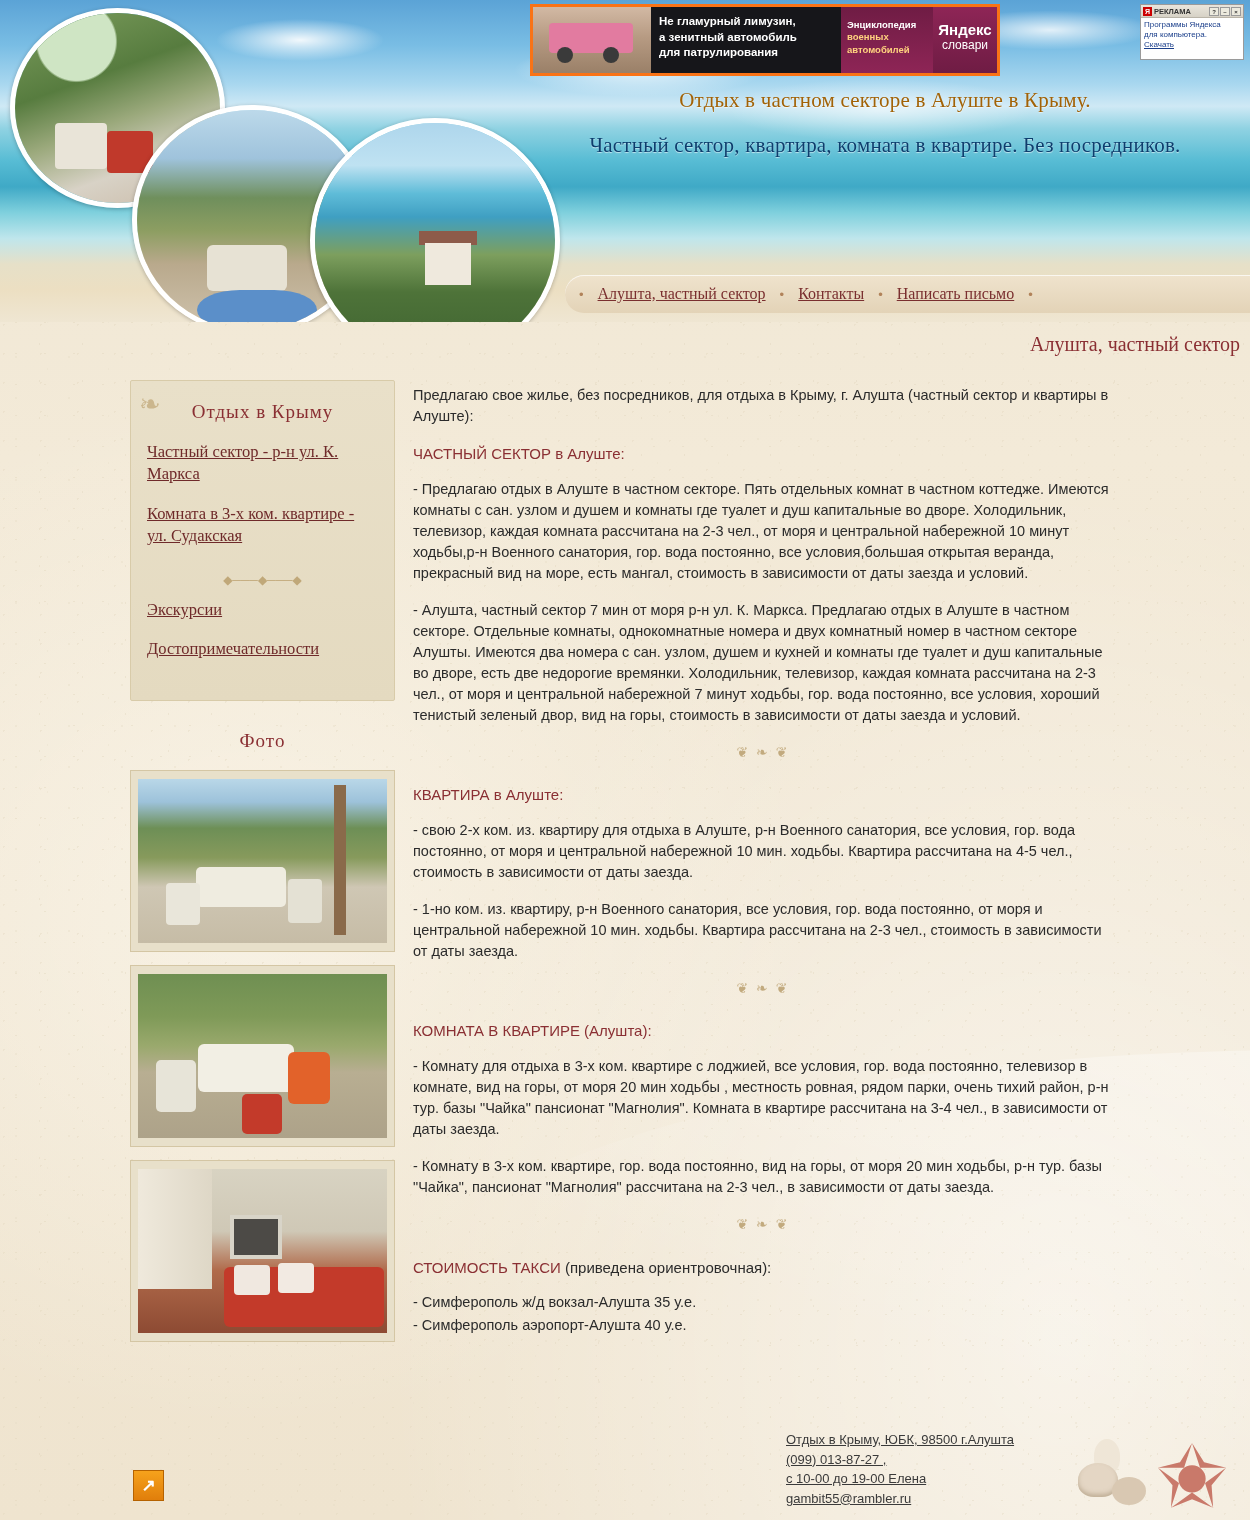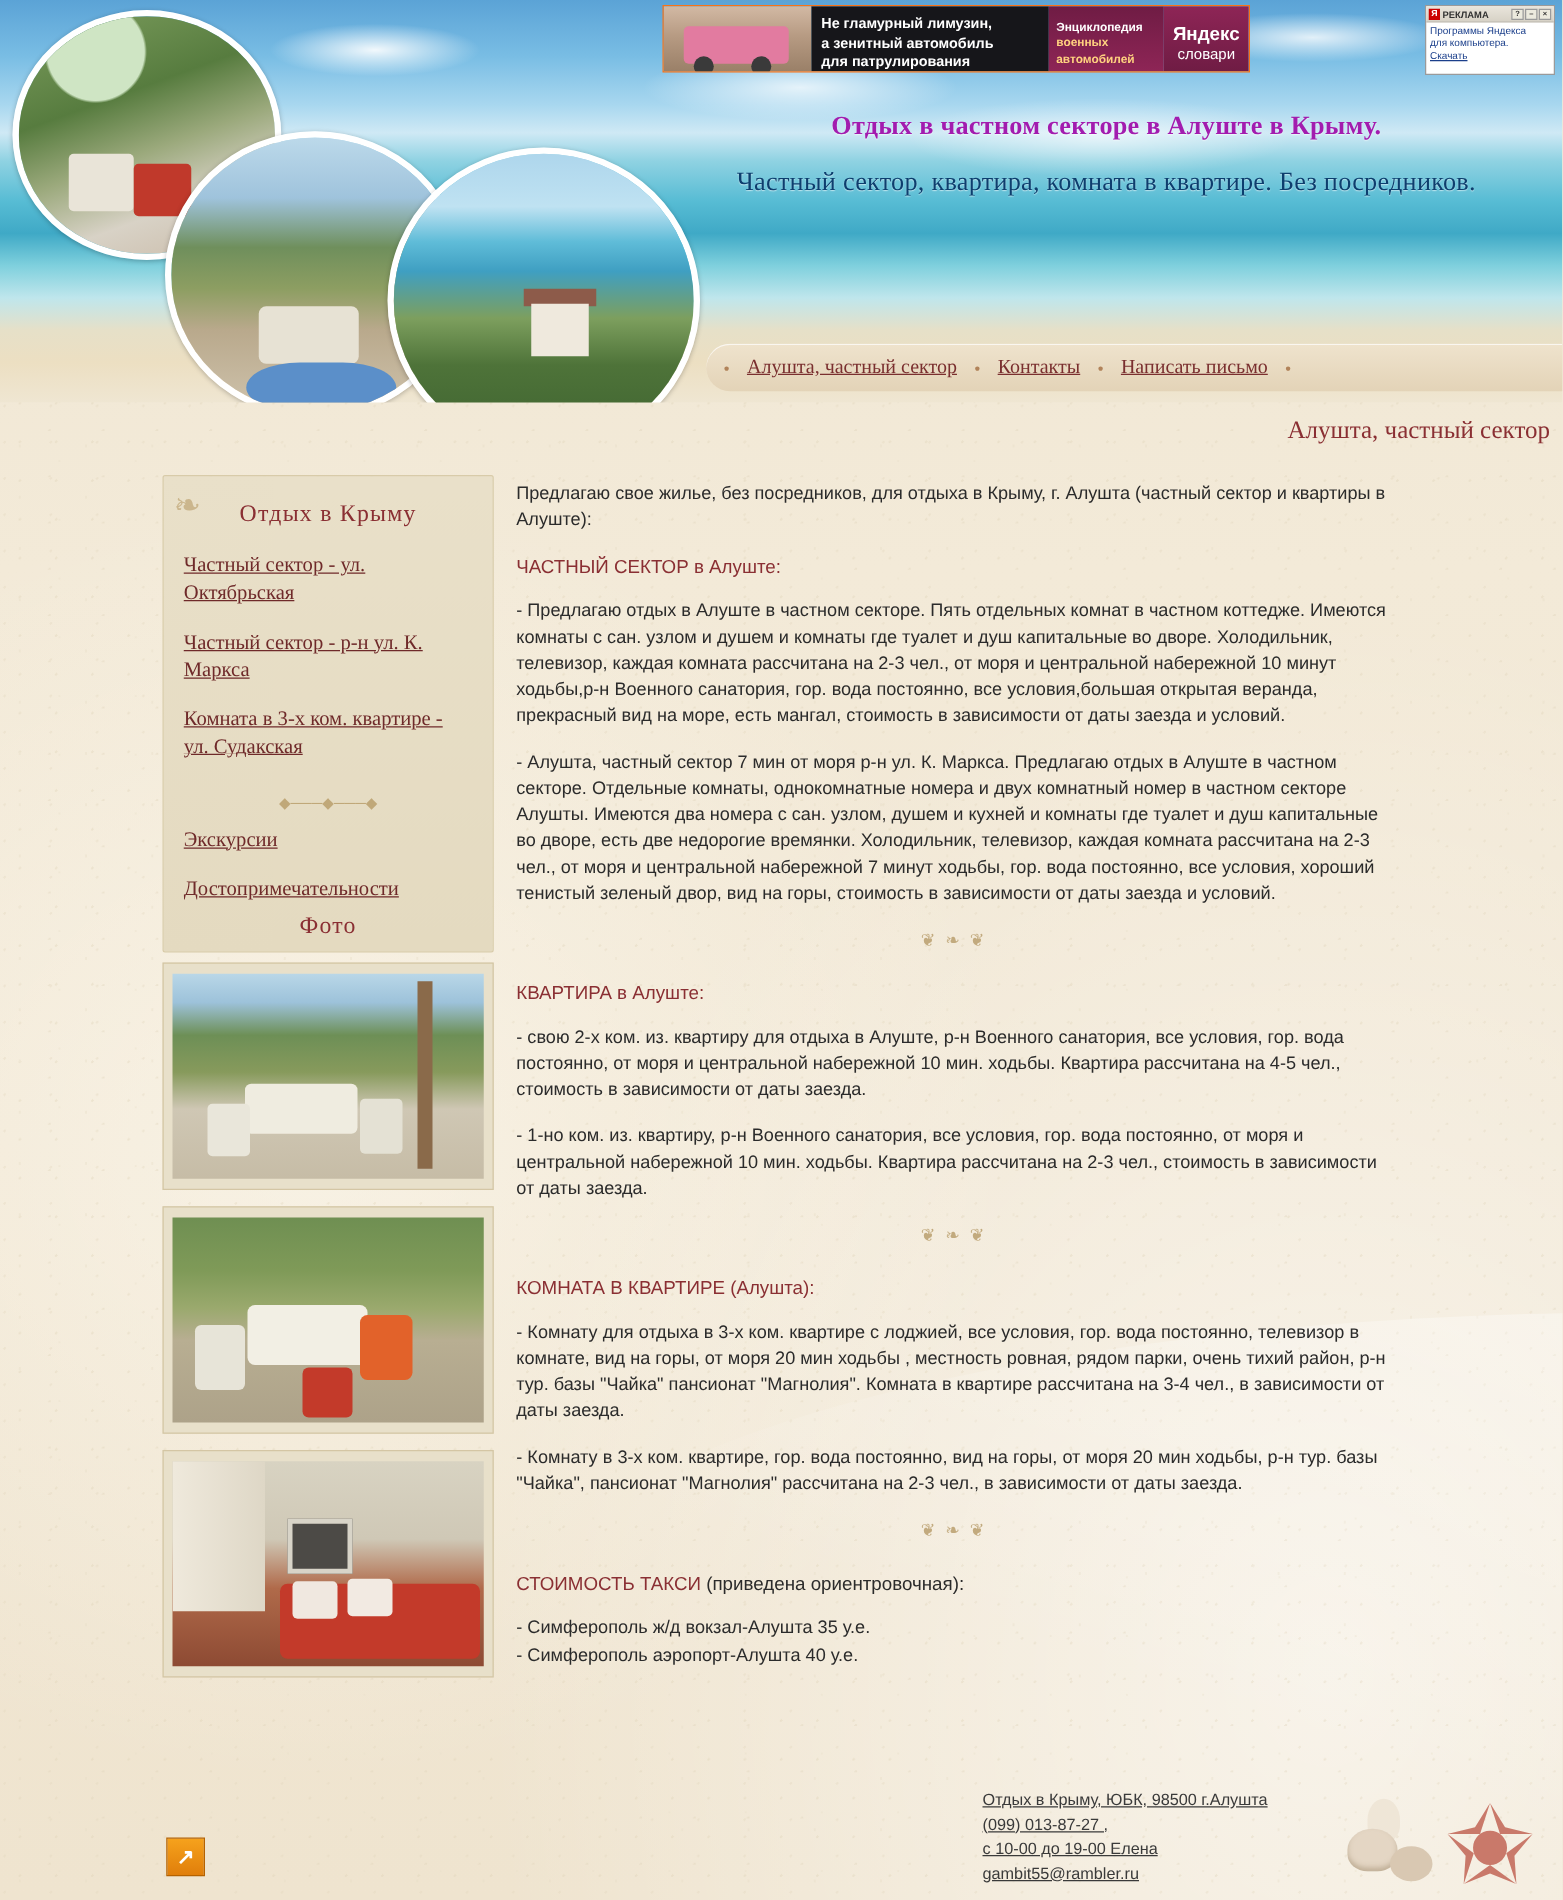--- a/index.html
+++ b/index.html
@@ -65,21 +65,21 @@
       radial-gradient(ellipse 180px 38px at 640px 70px, rgba(255,255,255,.75), rgba(255,255,255,0) 70%),
       radial-gradient(ellipse 150px 28px at 1050px 30px, rgba(255,255,255,.8), rgba(255,255,255,0) 70%),
       radial-gradient(ellipse 220px 45px at 880px 110px, rgba(255,255,255,.55), rgba(255,255,255,0) 70%);
   }
   #header-titles {
     position: absolute; left: 520px; top: 88px; width: 730px;
     text-align: center;
     font-family: "Liberation Serif", serif;
   }
   #site-title-1 {
-    font-size: 21px; color: #a21caf; font-weight: bold; letter-spacing: .2px;
+    font-size: 21px; color: #a16207; font-weight: normal; letter-spacing: .2px;
     text-shadow: 0 1px 1px rgba(255,255,255,.6);
   }
   #site-title-2 {
     margin-top: 20px;
     font-size: 21px; color: #0d3e6e; letter-spacing: .2px;
     text-shadow: 0 1px 1px rgba(255,255,255,.6);
   }
 
   
   .circ {
@@ -244,22 +244,22 @@
     position: absolute; left: 133px; top: 1470px;
     width: 31px; height: 31px;
     background: linear-gradient(180deg,#f6a21c,#e07e0b);
     border: 1px solid #b56200;
     display: flex; align-items: center; justify-content: center;
     color: #fff; font-size: 17px; font-weight: bold;
   }
 
   
   #banner {
-    position: absolute; left: 530px; top: 4px; width: 470px; height: 54px;
-    display: flex; overflow: hidden; border: 1px solid #f97316;
+    position: absolute; left: 530px; top: 4px; width: 470px; height: 72px;
+    display: flex; overflow: hidden; border: 3px solid #f97316;
   }
   #banner .b-img {
     width: 118px; height: 100%;
     background: linear-gradient(180deg,#d2b9a4 0%, #b79b83 45%, #9a8068 100%);
     position: relative;
   }
   #banner .truck { position:absolute; left:16px; top:16px; width:84px;height:30px;background:#e27ba0;border-radius:4px;}
   #banner .wheel1{ position:absolute; left:24px; top:40px; width:16px;height:16px;background:#3a3a3a;border-radius:50%;}
   #banner .wheel2{ position:absolute; left:70px; top:40px; width:16px;height:16px;background:#3a3a3a;border-radius:50%;}
   #banner .b-text {
@@ -377,23 +377,20 @@
   <a href="#">Написать письмо</a>
   <span class="bullet">•</span>
 </div>
 
 <div id="section-heading">Алушта, частный сектор</div>
 
 <div id="sidebar">
   <div class="sb-orn">❧</div>
   <div id="sidebar-title">Отдых в Крыму</div>
   <ul>
-    <li>
-      <a href="#">Частный сектор - ул. Октябрьская</a>
-    </li>
     <li>
       <a href="#">Частный сектор - р-н ул. К. Маркса</a>
     </li>
     <li>
       <a href="#">Комната в 3-х ком. квартире - ул. Судакская</a>
     </li>
   </ul>
   <div id="sb-div">◆───◆───◆</div>
   <ul class="extra">
     <li>

